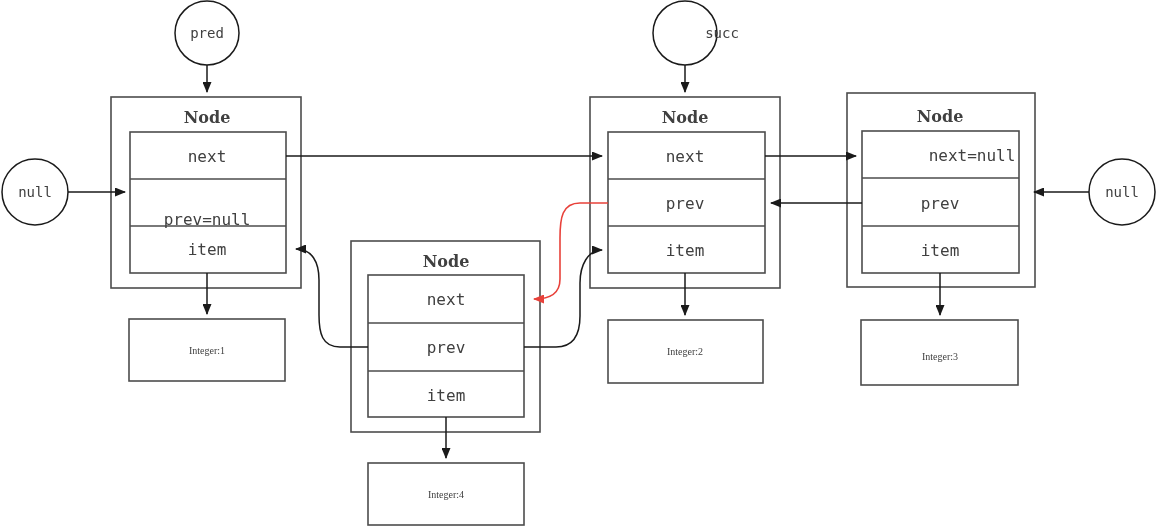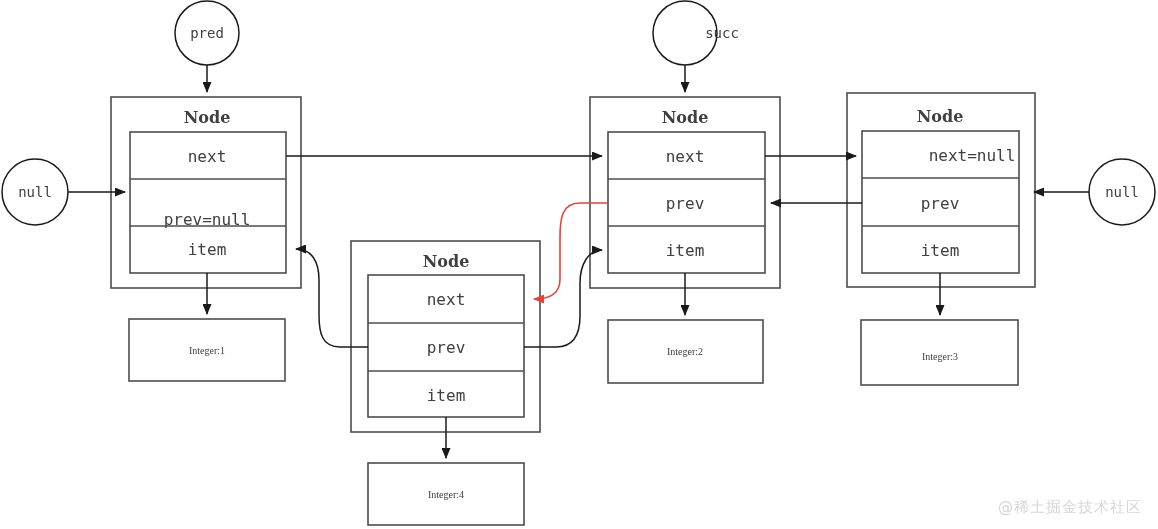--- a/index.html
+++ b/index.html
@@ -112,14 +112,13 @@
   <div class="lbl field-lbl ctr" style="left:940px;top:155px;margin-left:32px;">next=null</div>
   <div class="lbl field-lbl ctr" style="left:940px;top:203px;">prev</div>
   <div class="lbl field-lbl ctr" style="left:940px;top:250px;">item</div>
   <div class="lbl box-lbl ctr" style="left:940px;top:356px;">Integer:3</div>
 
   <div class="lbl circ-lbl ctr" style="left:207px;top:33px;">pred</div>
   <div class="lbl circ-lbl ctr" style="left:685px;top:33px;margin-left:37px;">succ</div>
   <div class="lbl circ-lbl ctr" style="left:35px;top:192px;">null</div>
   <div class="lbl circ-lbl ctr" style="left:1122px;top:192px;">null</div>
 
-  <div class="wm">@稀土掘金技术社区</div>
 </div>
 
 </body></html>

